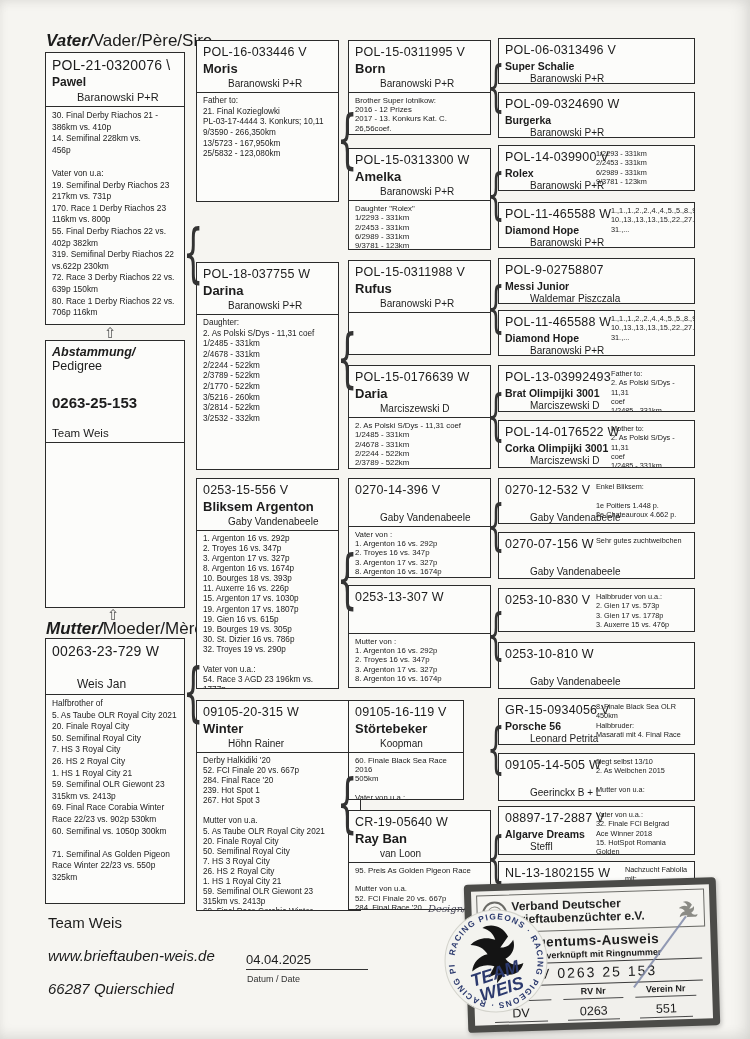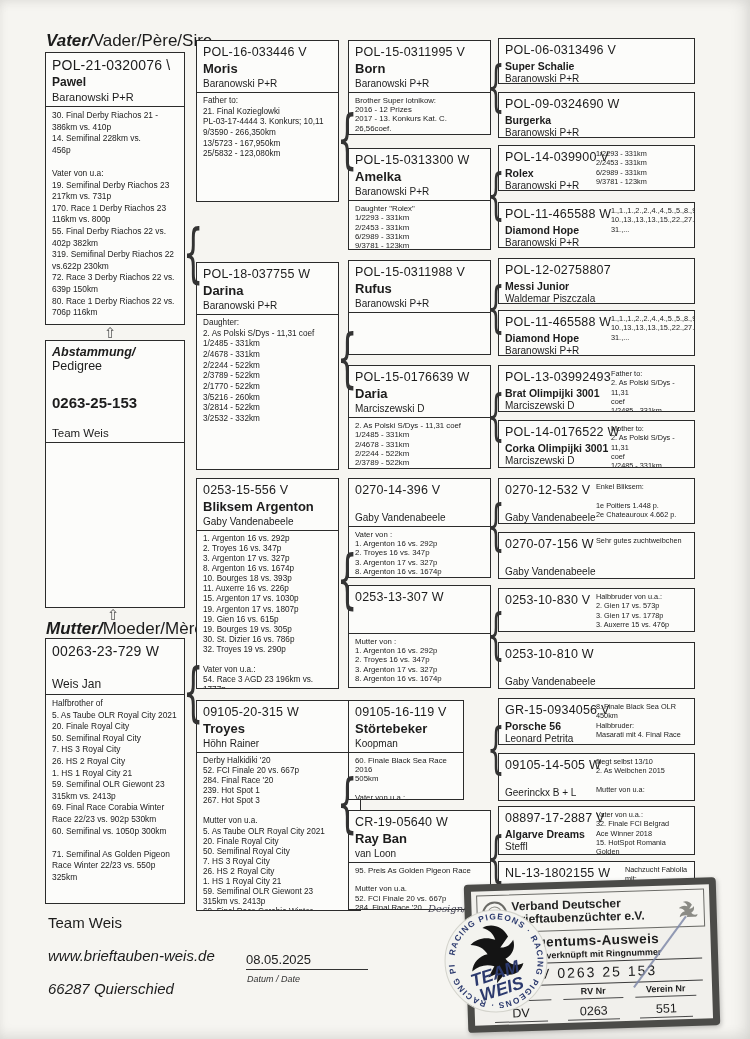--- a/index.html
+++ b/index.html
@@ -4,21 +4,21 @@
 <style>
   html,body{margin:0;padding:0;background:#dcdcda;}
   #page{position:relative;width:750px;height:1039px;margin:0 auto;overflow:hidden;
         background:#f6f5f1;
         box-shadow:inset -8px 0 14px rgba(0,0,0,.07), inset 0 -6px 12px rgba(0,0,0,.05), inset 0 4px 8px rgba(0,0,0,.03);
         font-family:"Liberation Sans","DejaVu Sans",sans-serif;color:#1c1c1c;}
   .pbox{position:absolute;background:#fcfcfa;border:1px solid #2b2b2b;box-sizing:border-box;overflow:hidden;}
   .hd{padding:4px 6px 3px;}
   .ring{font-size:12.5px;letter-spacing:.2px;white-space:nowrap;}
   .name{font-size:13px;font-weight:bold;margin-top:2px;min-height:11px;}
-  .own{font-size:10px;margin-top:2px;min-height:11px;}
+  .own{font-size:10px;margin-top:2px;min-height:11px;margin-left:25px;}
   .det{border-top:1px solid #2b2b2b;padding:3px 6px;font-size:8.2px;line-height:1.3;white-space:pre-line;color:#222;}
   .c1 .ring{font-size:14px;} .c1 .name{font-size:12px;} .c1 .own{font-size:11px;}
   .c1 .det{font-size:8.4px;line-height:1.38;}
   .sp .hd{display:flex;flex-direction:column;justify-content:space-between;}
   .g4{width:197px;padding:4px 6px;}
   .g4 .ring{font-size:12.5px;}
   .g4 .name{font-size:10.5px;margin-top:3px;}
   .g4 .own{font-size:10px;margin-top:1px;}
   .g4 .note{position:absolute;left:97px;top:3px;right:3px;font-size:7.3px;line-height:1.28;white-space:pre-line;color:#222;}
   .g4.n2 .note{left:112px;}
@@ -44,21 +44,21 @@
   #stamp .cols{display:flex;margin:2px 10px 0;}
   #stamp .cols>div{flex:1;text-align:center;}
   #stamp .chead{font-size:9px;font-weight:bold;border-bottom:1px solid #4a4a4a;padding-bottom:2px;margin:0 6px;}
   #stamp .cval{font-size:12.5px;border-bottom:1px solid #4a4a4a;margin:3px 10px 0;padding-bottom:1px;}
   #penstroke{position:absolute;left:186px;top:22px;width:2px;height:88px;background:#8089a9;transform:rotate(38deg);opacity:.85;}
   
   #sticker{position:absolute;left:444px;top:909px;width:104px;height:104px;}
   #design{position:absolute;left:428px;top:903px;font-family:"DejaVu Serif",serif;font-style:italic;font-size:10px;color:#4a4a58;}
   #sig{position:absolute;left:488px;top:924px;}
   #dateline{position:absolute;left:246px;top:952px;width:122px;border-bottom:1px solid #333;padding-bottom:2px;font-size:13px;}
-  #datelab{position:absolute;left:247px;top:974px;font-size:9px;color:#333;font-style:italic;}
+  #datelab{position:absolute;left:247px;top:974px;font-size:9px;color:#333;}
   #sigline{position:absolute;left:452px;top:984px;width:212px;border-bottom:1px solid #333;}
   #siglab{position:absolute;left:492px;top:988px;font-size:9px;color:#333;}
 </style>
 </head>
 <body>
 
 <div id="page">
 
   <div class="seclab" style="left:46px;top:31px"><b>Vater/</b><span>Vader/Père/Sire</span></div>
   <div class="seclab" style="left:46px;top:619px"><b>Mutter/</b><span>Moeder/Mère/Dam</span></div>
@@ -176,21 +176,21 @@
 32. Troyes 19 vs. 290p
 
 Vater von u.a.:
 54. Race 3 AGD 23 196km vs.
 1777p</div>
   </div>
 
   <div class="pbox" style="left:196px;top:700px;width:165px;height:211px">
     <div class="hd">
       <div class="ring">09105-20-315 W</div>
-      <div class="name">Troyes</div>
+      <div class="name">Winter</div>
       <div class="own">Höhn Rainer</div>
     </div>
     <div class="det" style="line-height:1.23">Derby Halkidiki '20
 52. FCI Finale 20 vs. 667p
 284. Final Race '20
 239. Hot Spot 1
 267. Hot Spot 3
 
 Mutter von u.a.
 5. As Taube OLR Royal City 2021
@@ -325,21 +325,21 @@
   </div>
   <div class="pbox g4 n2" style="left:498px;top:202px;height:46px">
     <div class="ring">POL-11-465588 W</div>
     <div class="name">Diamond Hope</div>
     <div class="own">Baranowski P+R</div>
     <div class="note">1.,1.,1.,2.,2.,4.,4.,5.,5.,8.,9.,9.,
 10.,13.,13.,13.,15.,22.,27.,28.,
 31.,...</div>
   </div>
   <div class="pbox g4" style="left:498px;top:258px;height:46px">
-    <div class="ring">POL-12-02758807</div>
+    <div class="ring">POL-9-02758807</div>
     <div class="name">Messi Junior</div>
     <div class="own">Waldemar Piszczala</div>
     <div class="note"></div>
   </div>
   <div class="pbox g4 n2" style="left:498px;top:310px;height:46px">
     <div class="ring">POL-11-465588 W</div>
     <div class="name">Diamond Hope</div>
     <div class="own">Baranowski P+R</div>
     <div class="note">1.,1.,1.,2.,2.,4.,4.,5.,5.,8.,9.,9.,
 10.,13.,13.,13.,15.,22.,27.,28.,
@@ -440,21 +440,21 @@
   <div class="brc" style="left:487px;top:388px;font-size:56px"></div>
   <div class="brc" style="left:487px;top:498px;font-size:56px"></div>
   <div class="brc" style="left:487px;top:607px;font-size:56px"></div>
   <div class="brc" style="left:487px;top:721px;font-size:56px"></div>
   <div class="brc" style="left:487px;top:830px;font-size:56px"></div>
 
   <div class="ftxt" style="left:48px;top:914px">Team Weis</div>
   <div class="ftxt it" style="left:48px;top:947px">www.brieftauben-weis.de</div>
   <div class="ftxt it" style="left:48px;top:980px">66287 Quierschied</div>
 
-  <div id="dateline">08.05.2025</div>
+  <div id="dateline">04.04.2025</div>
   <div id="datelab">Datum / Date</div>
   <div id="sigline"></div>
   <div id="siglab">Unterschrift / Signature</div>
   <div id="design">Design/La</div>
 
   <svg id="sig" width="210" height="70" viewBox="0 0 210 70">
     <g fill="none" stroke="#5668b8" stroke-width="2.4" stroke-linecap="round">
       <path d="M30 24 C36 36 34 50 20 60"></path>
       <path d="M52 40 C56 52 54 58 50 61 C58 44 66 38 70 44 C72 50 66 58 60 61 C70 54 80 48 88 52"></path>
       <path d="M150 10 C168 0 186 4 181 17 C176 31 150 41 118 55 C104 61 92 62 84 58"></path>

